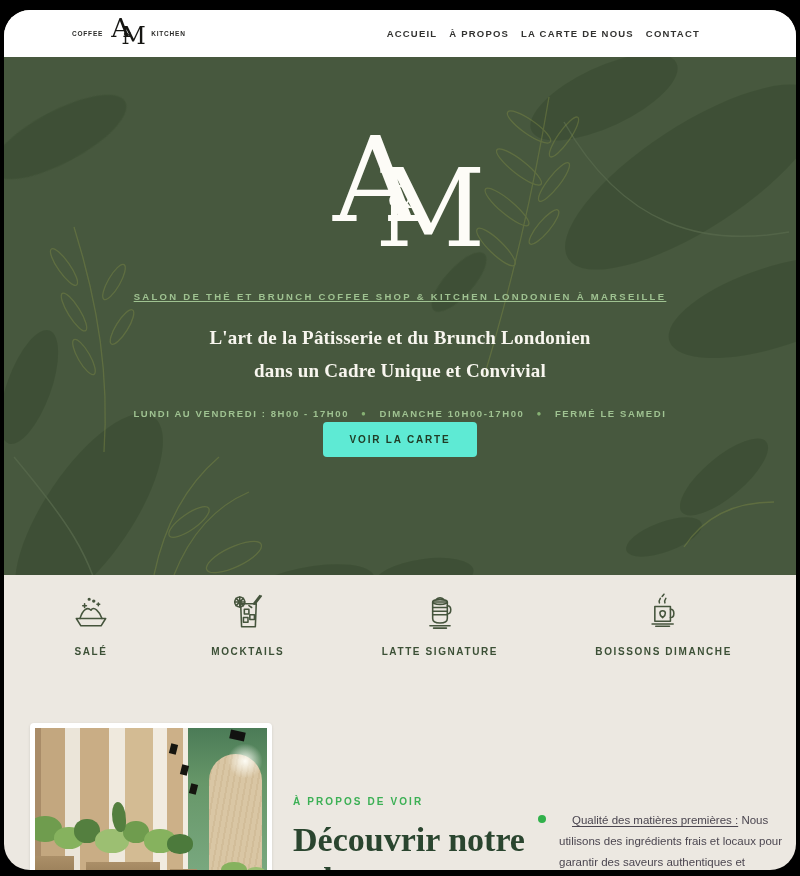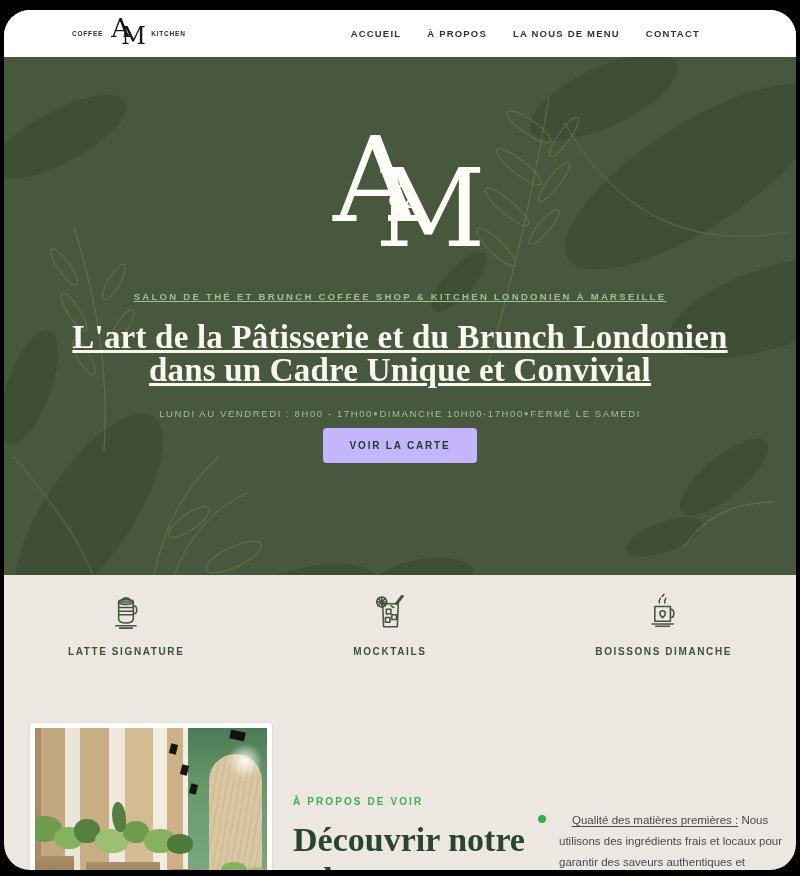--- a/index.html
+++ b/index.html
@@ -11,43 +11,43 @@
   
   .nav { position:absolute; top:0; left:0; right:0; height:47px; background:#fff;
          display:flex; align-items:center; justify-content:space-between;
          padding:0 96px 0 68px; z-index:5; }
   .brand { display:flex; align-items:center; gap:7px; color:#1d1d1b; }
   .brand-side { font-size:6.5px; letter-spacing:.8px; font-weight:600; color:#2a2a28; }
   .mini-mono { position:relative; width:34px; height:40px; font-family:"DejaVu Serif", serif; color:#161613; }
   .mini-mono .ma { position:absolute; left:1px; top:1px; font-size:26px; line-height:1; }
   .mini-mono .mamp { position:absolute; left:13px; top:14px; font-size:9px; }
   .mini-mono .mm { position:absolute; left:11px; top:10px; font-size:24px; line-height:1; }
-  .nav-links { display:flex; gap:26px;justify-content:center; }
+  .nav-links { display:flex; gap:12px;justify-content:center; }
   .nav-link { font-size:9.5px; font-weight:700; letter-spacing:1.2px; color:#323230;
               cursor:pointer; white-space:nowrap; }
 
   
   .hero { position:absolute; top:47px; left:0; right:0; height:518px;
           background:#47583e; overflow:hidden; }
   .hero-deco { position:absolute; inset:0; }
   .hero-inner { position:relative; z-index:2; display:flex; flex-direction:column;
                 align-items:center; text-align:center; }
   .mono { position:relative; width:150px; height:134px; margin-top:78px;
           font-family:"DejaVu Serif", serif; color:#fdfcf7; }
   .mono .a   { position:absolute; left:8px;  top:-14px; font-size:118px; line-height:1; }
   .mono .amp { position:absolute; left:62px; top:46px;  font-size:32px;  line-height:1; }
   .mono .m   { position:absolute; left:50px; top:20px;  font-size:108px; line-height:1; }
   .tagline { margin-top:22px; font-size:9.5px; font-weight:700; letter-spacing:2.3px;
              color:#9fc291;text-decoration:underline; }
   .hero-h1 { margin-top:19px; font-family:"Liberation Serif", serif; font-weight:600;
-             font-size:33px; line-height:33px; color:#f8f6ef; letter-spacing:.2px;text-decoration:underline; }
-  .hours { margin-top:21px; display:flex; align-items:center; 
-           font-size:9.5px; font-weight:400; letter-spacing:1.6px; color:#9fc291; }
+             font-size:19px; line-height:33px; color:#f8f6ef; letter-spacing:.2px; }
+  .hours { margin-top:21px; display:flex; align-items:center; gap:12px;
+           font-size:9.5px; font-weight:700; letter-spacing:1.6px; color:#9fc291; }
   .hours .dot { font-size:8px; color:#86b173; }
-  .cta { margin-top:9px; background:#c4b5fd; color:#203d27; border:none; cursor:pointer;
+  .cta { margin-top:3px; background:#5eead4; color:#203d27; border:none; cursor:pointer;
          font-family:"Liberation Sans", sans-serif; font-size:10px; font-weight:700;
          letter-spacing:1.8px; padding:12px 27px; border-radius:4px; }
 
   
   .cats { position:absolute; top:565px; left:0; right:0; height:120px;
           display:flex; justify-content:space-between; align-items:flex-end;
           padding:0 64px; }
   .cat { display:flex; flex-direction:column; align-items:center; gap:11px;
          padding-bottom:38px; cursor:pointer; }
   .cat svg { display:block; }
@@ -117,21 +117,21 @@
       <span class="mini-mono">
         <span class="ma">A</span>
         <span class="mamp">&amp;</span>
         <span class="mm">M</span>
       </span>
       <span class="brand-side">KITCHEN</span>
     </div>
     <nav class="nav-links">
       <span class="nav-link">ACCUEIL</span>
       <span class="nav-link">À PROPOS</span>
-      <span class="nav-link">LA NOUS DE MENU</span>
+      <span class="nav-link">LA CARTE DE NOUS</span>
       <span class="nav-link">CONTACT</span>
     </nav>
   </header>
 
   <section class="hero">
     <svg class="hero-deco" viewBox="0 0 792 518" width="792" height="518" aria-hidden="true">
       <g fill="#384a30" opacity="0.55">
         <ellipse cx="690" cy="120" rx="150" ry="52" transform="rotate(-33 690 120)"></ellipse>
         <ellipse cx="770" cy="250" rx="110" ry="40" transform="rotate(-18 770 250)"></ellipse>
         <ellipse cx="600" cy="40" rx="80" ry="30" transform="rotate(-25 600 40)"></ellipse>
@@ -188,46 +188,57 @@
         <span>DIMANCHE 10H00-17H00</span>
         <span class="dot">●</span>
         <span>FERMÉ LE SAMEDI</span>
       </div>
       <button class="cta">VOIR LA CARTE</button>
     </div>
   </section>
 
   <section class="cats">
 
-
-
-    <div class="cat">
-      <svg width="46" height="44" viewBox="0 0 48 48" fill="none" stroke="#45543c" stroke-width="1.7" stroke-linecap="round" stroke-linejoin="round">
-        <path d="M16,12 H32 V30 C32,33 29,35 24,35 C19,35 16,33 16,30 Z"></path>
-        <path d="M32,16 C37,16 37,25 32,25"></path>
-        <path d="M16,18 H32 M16,22 H32 M16,26 H32"></path>
-        <ellipse cx="24" cy="12" rx="8" ry="2.6"></ellipse>
-        <path d="M20,9 C22,7 26,7 28,9"></path>
-        <path d="M13,38 H35 M17,40.5 H31"></path>
-      </svg>
-      <span class="cat-label">LATTE SIGNATURE</span>
-    </div>
+    <div class="cat">
+      <svg width="46" height="44" viewBox="0 0 48 48" fill="none" stroke="#45543c" stroke-width="1.7" stroke-linecap="round" stroke-linejoin="round">
+        <path d="M8,30 H40 L35,38 H13 Z"></path>
+        <path d="M12,30 C15,20 20,17 24,21 C27,16 33,22 36,30"></path>
+        <path d="M17,14 v4 M15,16 h4"></path>
+        <circle cx="27" cy="11" r="1" fill="#45543c"></circle>
+        <path d="M32,13 v3 M30.5,14.5 h3"></path>
+        <circle cx="22" cy="9" r="0.9" fill="#45543c"></circle>
+      </svg>
+      <span class="cat-label">SALÉ</span>
+    </div>
+
 
     <div class="cat">
       <svg width="46" height="44" viewBox="0 0 48 48" fill="none" stroke="#45543c" stroke-width="1.7" stroke-linecap="round" stroke-linejoin="round">
         <path d="M16,14 H33 L32,39 H17 Z"></path>
         <circle cx="15" cy="12" r="5.5"></circle>
         <path d="M15,6.5 v11 M9.5,12 h11 M11,8 l8,8 M19,8 l-8,8"></path>
         <path d="M30,14 L37,5 M31.5,14.5 L38.5,5.5"></path>
         <rect x="20" y="20" width="5" height="5"></rect>
         <rect x="26" y="26" width="5" height="5"></rect>
         <rect x="19" y="29" width="5" height="5"></rect>
         <path d="M25,16 l3,2"></path>
       </svg>
       <span class="cat-label">MOCKTAILS</span>
+    </div>
+
+    <div class="cat">
+      <svg width="46" height="44" viewBox="0 0 48 48" fill="none" stroke="#45543c" stroke-width="1.7" stroke-linecap="round" stroke-linejoin="round">
+        <path d="M16,12 H32 V30 C32,33 29,35 24,35 C19,35 16,33 16,30 Z"></path>
+        <path d="M32,16 C37,16 37,25 32,25"></path>
+        <path d="M16,18 H32 M16,22 H32 M16,26 H32"></path>
+        <ellipse cx="24" cy="12" rx="8" ry="2.6"></ellipse>
+        <path d="M20,9 C22,7 26,7 28,9"></path>
+        <path d="M13,38 H35 M17,40.5 H31"></path>
+      </svg>
+      <span class="cat-label">LATTE SIGNATURE</span>
     </div>
 
     <div class="cat">
       <svg width="46" height="44" viewBox="0 0 48 48" fill="none" stroke="#45543c" stroke-width="1.7" stroke-linecap="round" stroke-linejoin="round">
         <path d="M14,17 H31 V33 H14 Z"></path>
         <path d="M31,20 C36,20 36,29 31,29"></path>
         <path d="M22.5,29 C18,25.5 19,21.5 22.5,21.5 C26,21.5 27,25.5 22.5,29 Z"></path>
         <path d="M19,13 C18,11 19,9.5 20,8 M25,13 C24,11 25,9.5 26,8"></path>
         <path d="M22,6 C22.5,5 23.5,4.5 24,3.5"></path>
         <path d="M11,36 H34 M15,38.5 H30"></path>

